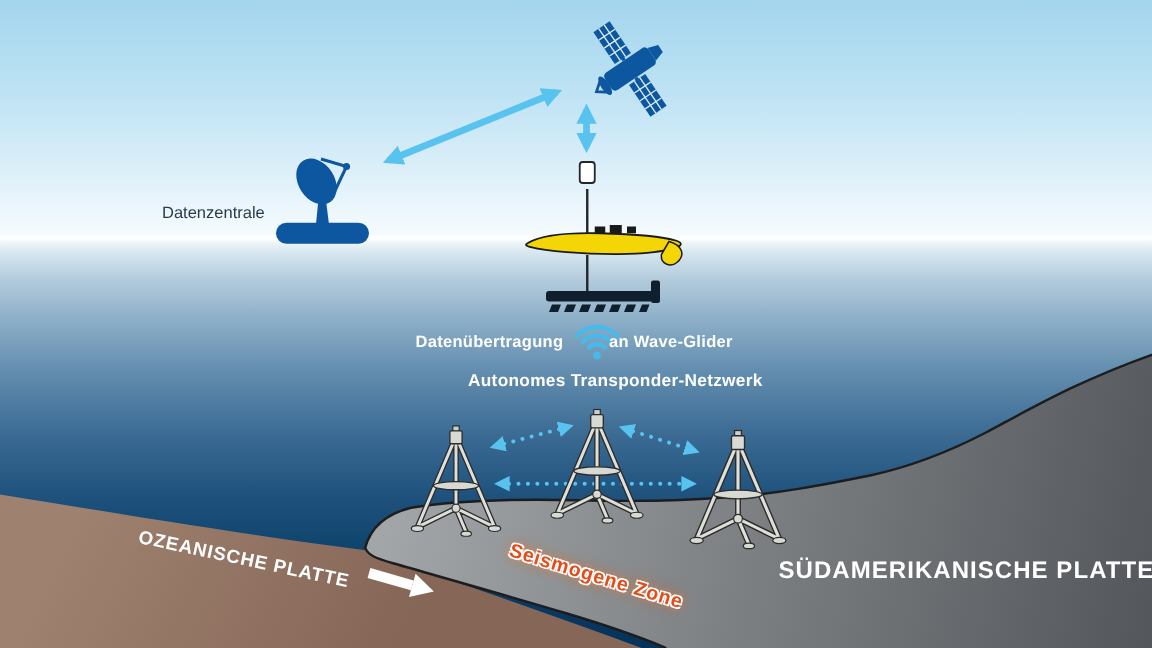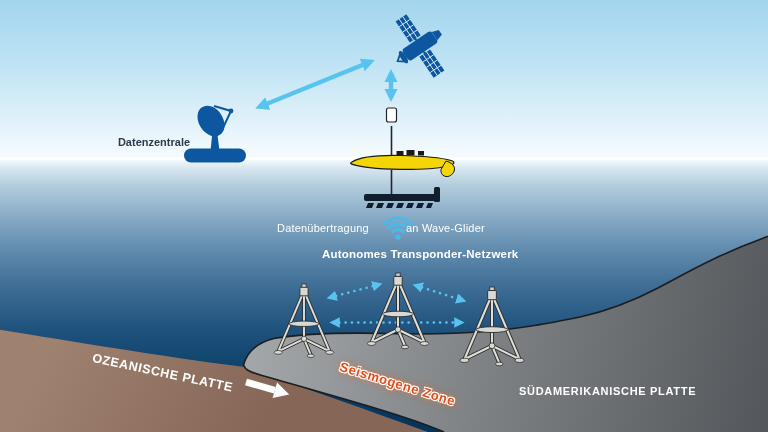--- a/index.html
+++ b/index.html
@@ -12,35 +12,35 @@
   .sea{position:absolute;left:0;top:160px;width:768px;height:272px;
     background:linear-gradient(to bottom,
       #f3f9fc 0%,#d8e7f0 3%,#b5cede 9%,#8fb0c9 19%,
       #6690b1 31%,#3f6e96 46%,#1f537e 62%,#0c4169 78%,#05335a 100%);}
   .horizon{position:absolute;left:0;top:157px;width:768px;height:3px;
     background:rgba(255,255,255,.9);filter:blur(.6px);}
   svg.scene{position:absolute;left:0;top:0;}
   .lbl{position:absolute;white-space:nowrap;line-height:1.15;}
   .lbl.dark{color:#2c3a4a;font-size:11px;font-weight:400;}
   .lbl.white{color:#fff;}
-  .lbl.mid{font-size:11px;font-weight:400;letter-spacing:.2px;}
+  .lbl.mid{font-size:11px;font-weight:700;letter-spacing:.2px;}
   .lbl.net{font-size:11.5px;font-weight:700;letter-spacing:.2px;}
   .lbl.plate{font-size:12.5px;font-weight:700;letter-spacing:.6px;}
   #lbl-oceanic{left:94px;top:351px;transform:rotate(12deg);transform-origin:left top;}
-  #lbl-south{left:519px;top:385px;letter-spacing:.7px;font-size:11px;}
+  #lbl-south{left:519px;top:372px;letter-spacing:.7px;font-size:16px;}
   #lbl-seismo{
     left:342px;top:360px;transform:rotate(17deg);transform-origin:left top;
     font-size:13px;font-weight:700;letter-spacing:.6px;color:#e44d1a;
     text-shadow:-1px -1px 0 #fff,1px -1px 0 #fff,-1px 1px 0 #fff,1px 1px 0 #fff,
                 0 0 5px rgba(255,125,45,.95),0 0 9px rgba(255,110,30,.8);}
-  #lbl-datacenter{left:108px;top:136px;width:92px;text-align:center;font-weight:bold;}
+  #lbl-datacenter{left:108px;top:136px;width:92px;text-align:left;}
   #lbl-iridium{left:318px;top:94px;}
   #lbl-transfer{left:277px;top:222px;}
   #lbl-toglider{left:406px;top:222px;}
-  #lbl-network{left:322px;top:248px;}
+  #lbl-network{left:312px;top:248px;}
 </style>
 </head>
 <body>
 
 <div class="stage">
 
   <div class="sky"></div>
   <div class="sea"></div>
   <div class="horizon"></div>
 

